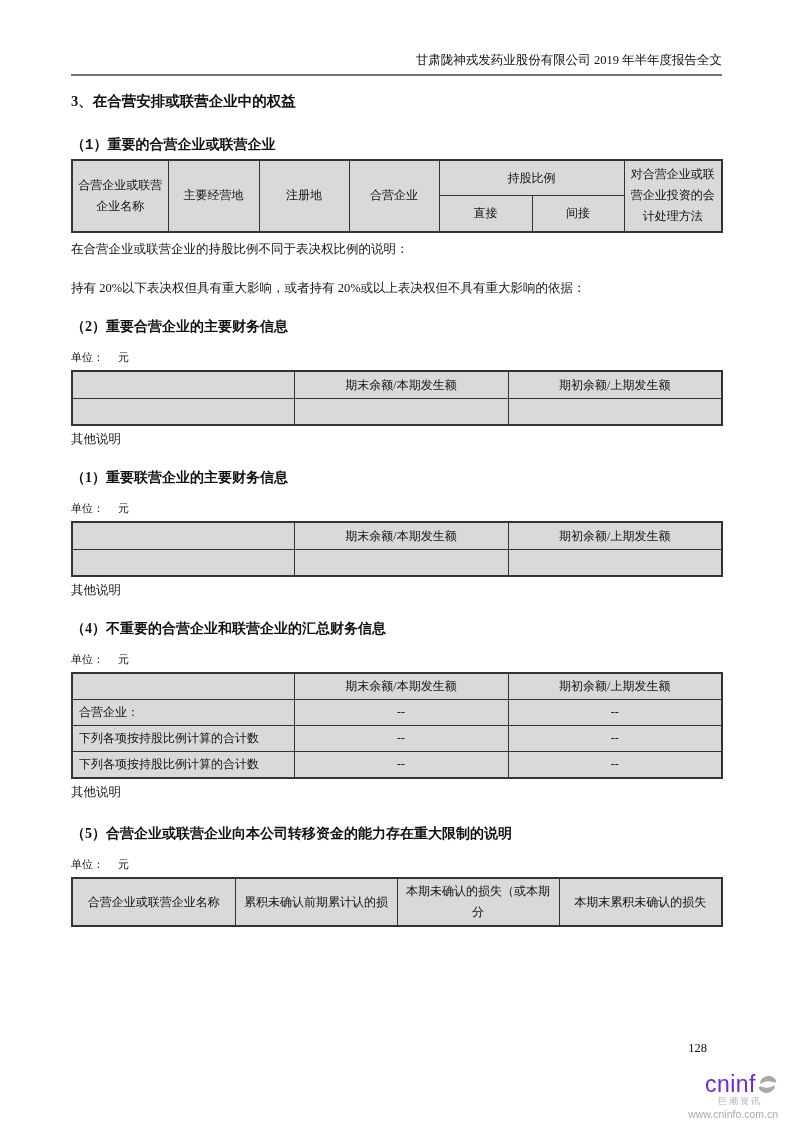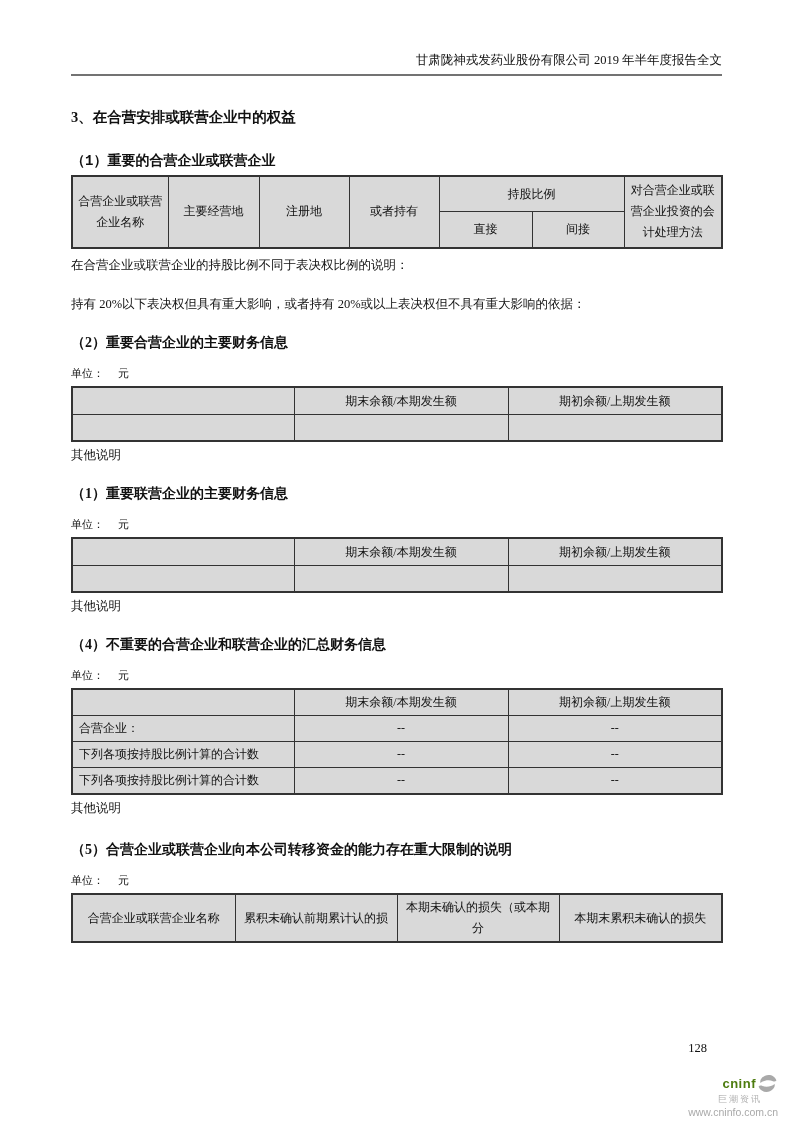--- a/index.html
+++ b/index.html
@@ -18,21 +18,21 @@
 
   .doc-header {
     padding-top: 52px;
     padding-bottom: 5px;
     border-bottom: 2px solid #737373;
     text-align: right;
     font-size: 12.5px;
     line-height: 1.35;
   }
 
-  .h-top { margin-top: 32px; font-size: 14.5px; font-weight: bold; }
+  .h-top { margin-top: 16px; font-size: 14.5px; font-weight: bold; }
   .h-sub { font-size: 14px; font-weight: bold; }
   .mt-sub1 { margin-top: 25px; font-family: Liberation Mono, monospace; }
   .mt-sub  { margin-top: 21px; }
   .mt-sub5 { margin-top: 24px; }
   .mt-sub6 { margin-top: 22px; }
 
   .note { font-size: 12.5px; line-height: 1.5; }
   .note-first { margin-top: 7px; }
   .note-next  { margin-top: 20px; }
   .other-note { margin-top: 5px; font-size: 12.5px; }
@@ -82,24 +82,24 @@
     position: absolute;
     top: 1073px;
     right: 15px;
     text-align: right;
     color: #a9a9a9;
     font-family: "Liberation Sans", "DejaVu Sans", sans-serif;
     line-height: 1;
   }
   .logo-row { display: flex; align-items: center; justify-content: flex-end; }
   .logo-word {
-    font-size: 13px;
-    font-weight: bold;
+    font-size: 23px;
+    font-weight: normal;
     letter-spacing: 0.5px;
-    color: #4d7c0f;
+    color: #6d28d9;
   }
   .logo-swirl { width: 21px; height: 21px; margin-left: 1px; }
   .logo-sub {
     font-size: 9px;
     letter-spacing: 2px;
     color: #b0b0b0;
     margin-top: 1px;
     padding-right: 16px;
   }
   .logo-url {
@@ -131,21 +131,21 @@
         <col style="width:90px">
           <col style="width:93px">
           <col style="width:92px">
         <col style="width:98px">
       </colgroup>
       <tbody>
         <tr>
           <td rowspan="2">合营企业或联营企业名称</td>
           <td rowspan="2">主要经营地</td>
           <td rowspan="2">注册地</td>
-          <td rowspan="2">或者持有</td>
+          <td rowspan="2">合营企业</td>
           <td colspan="2">持股比例</td>
           <td rowspan="2">对合营企业或联营企业投资的会计处理方法</td>
         </tr>
         <tr>
           <td>直接</td>
           <td>间接</td>
         </tr>
       </tbody>
     </table>
 

